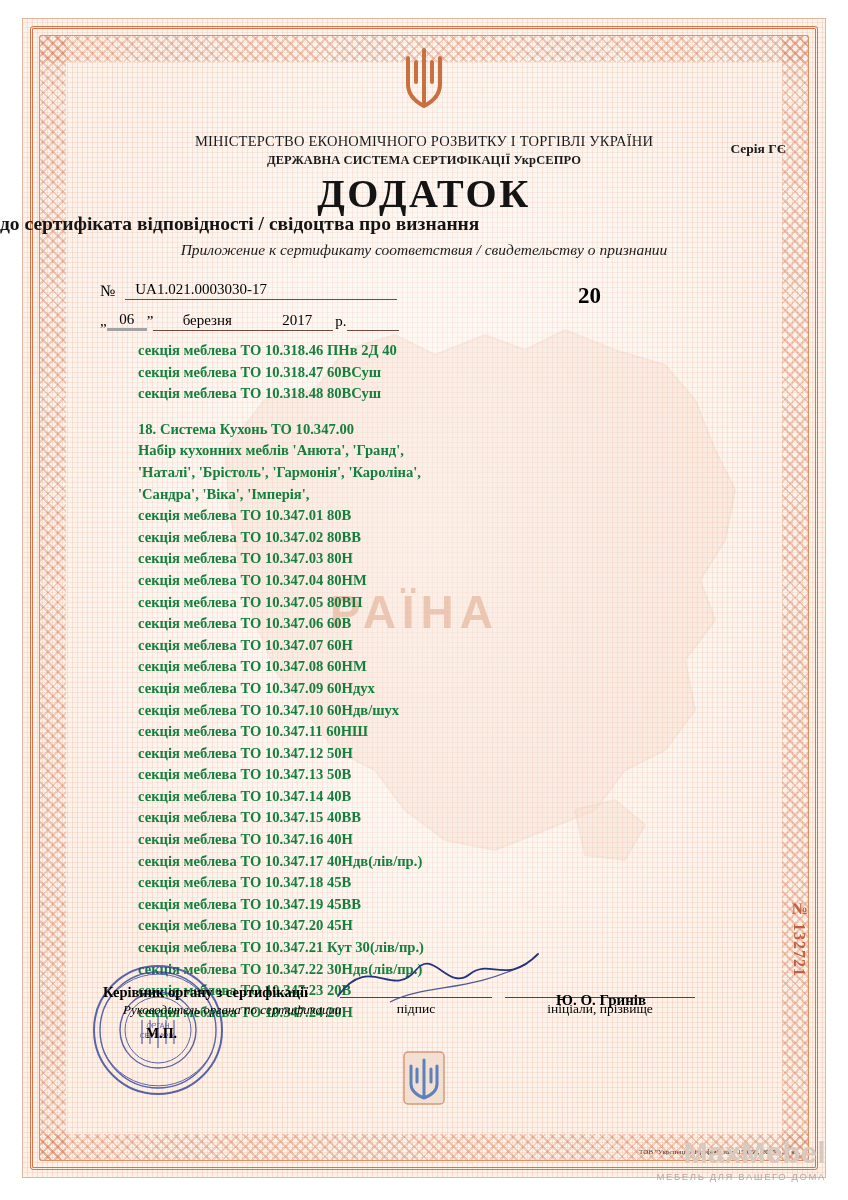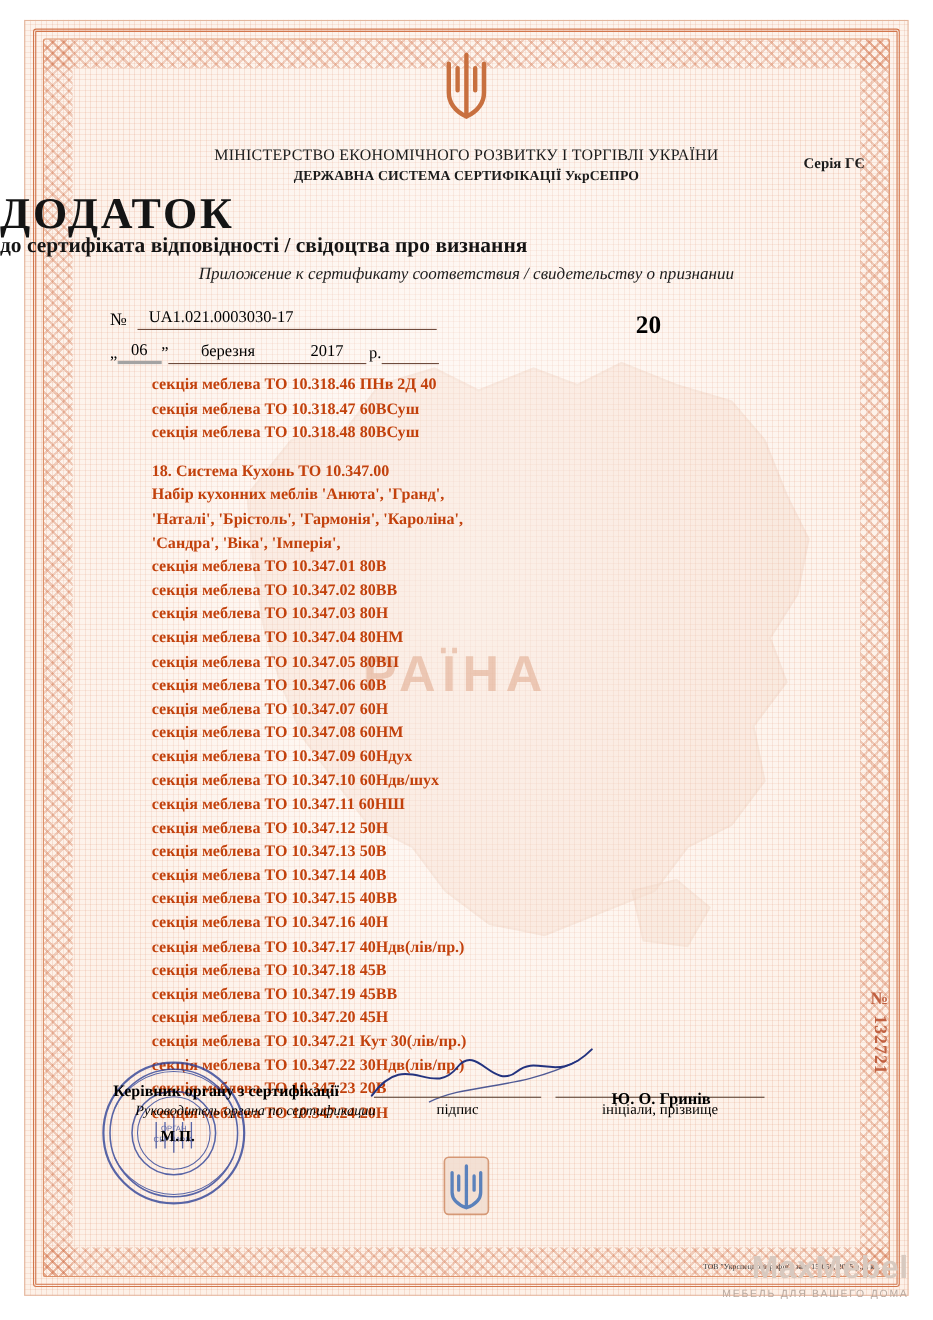--- a/index.html
+++ b/index.html
@@ -110,20 +110,21 @@
     right: 62px;
     top: 141px;
     font-size: 13.5px;
     font-weight: bold;
     color: #1b1b1b;
   }
   .title-main {
     position: absolute;
     left: 0; right: 0;
     top: 170px;
+    text-align: center;
     font-size: 40px;
     font-weight: bold;
     letter-spacing: 2.5px;
     color: #141414;
   }
   .title-sub {
     position: absolute;
     left: 0; right: 0;
     top: 213px;
     text-align: left;
@@ -198,21 +199,21 @@
     height: 16px;
   }
 
   .body-list {
     position: absolute;
     left: 138px;
     top: 340px;
     width: 520px;
     font-size: 14.6px;
     font-weight: bold;
-    color: #c2410c;
+    color: #15803d;
     line-height: 21.6px;
   }
   .body-list .line { white-space: pre; }
   .body-list .gap { height: 14px; }
 
   
   .sig-title {
     position: absolute;
     left: 103px;
     top: 984px;

